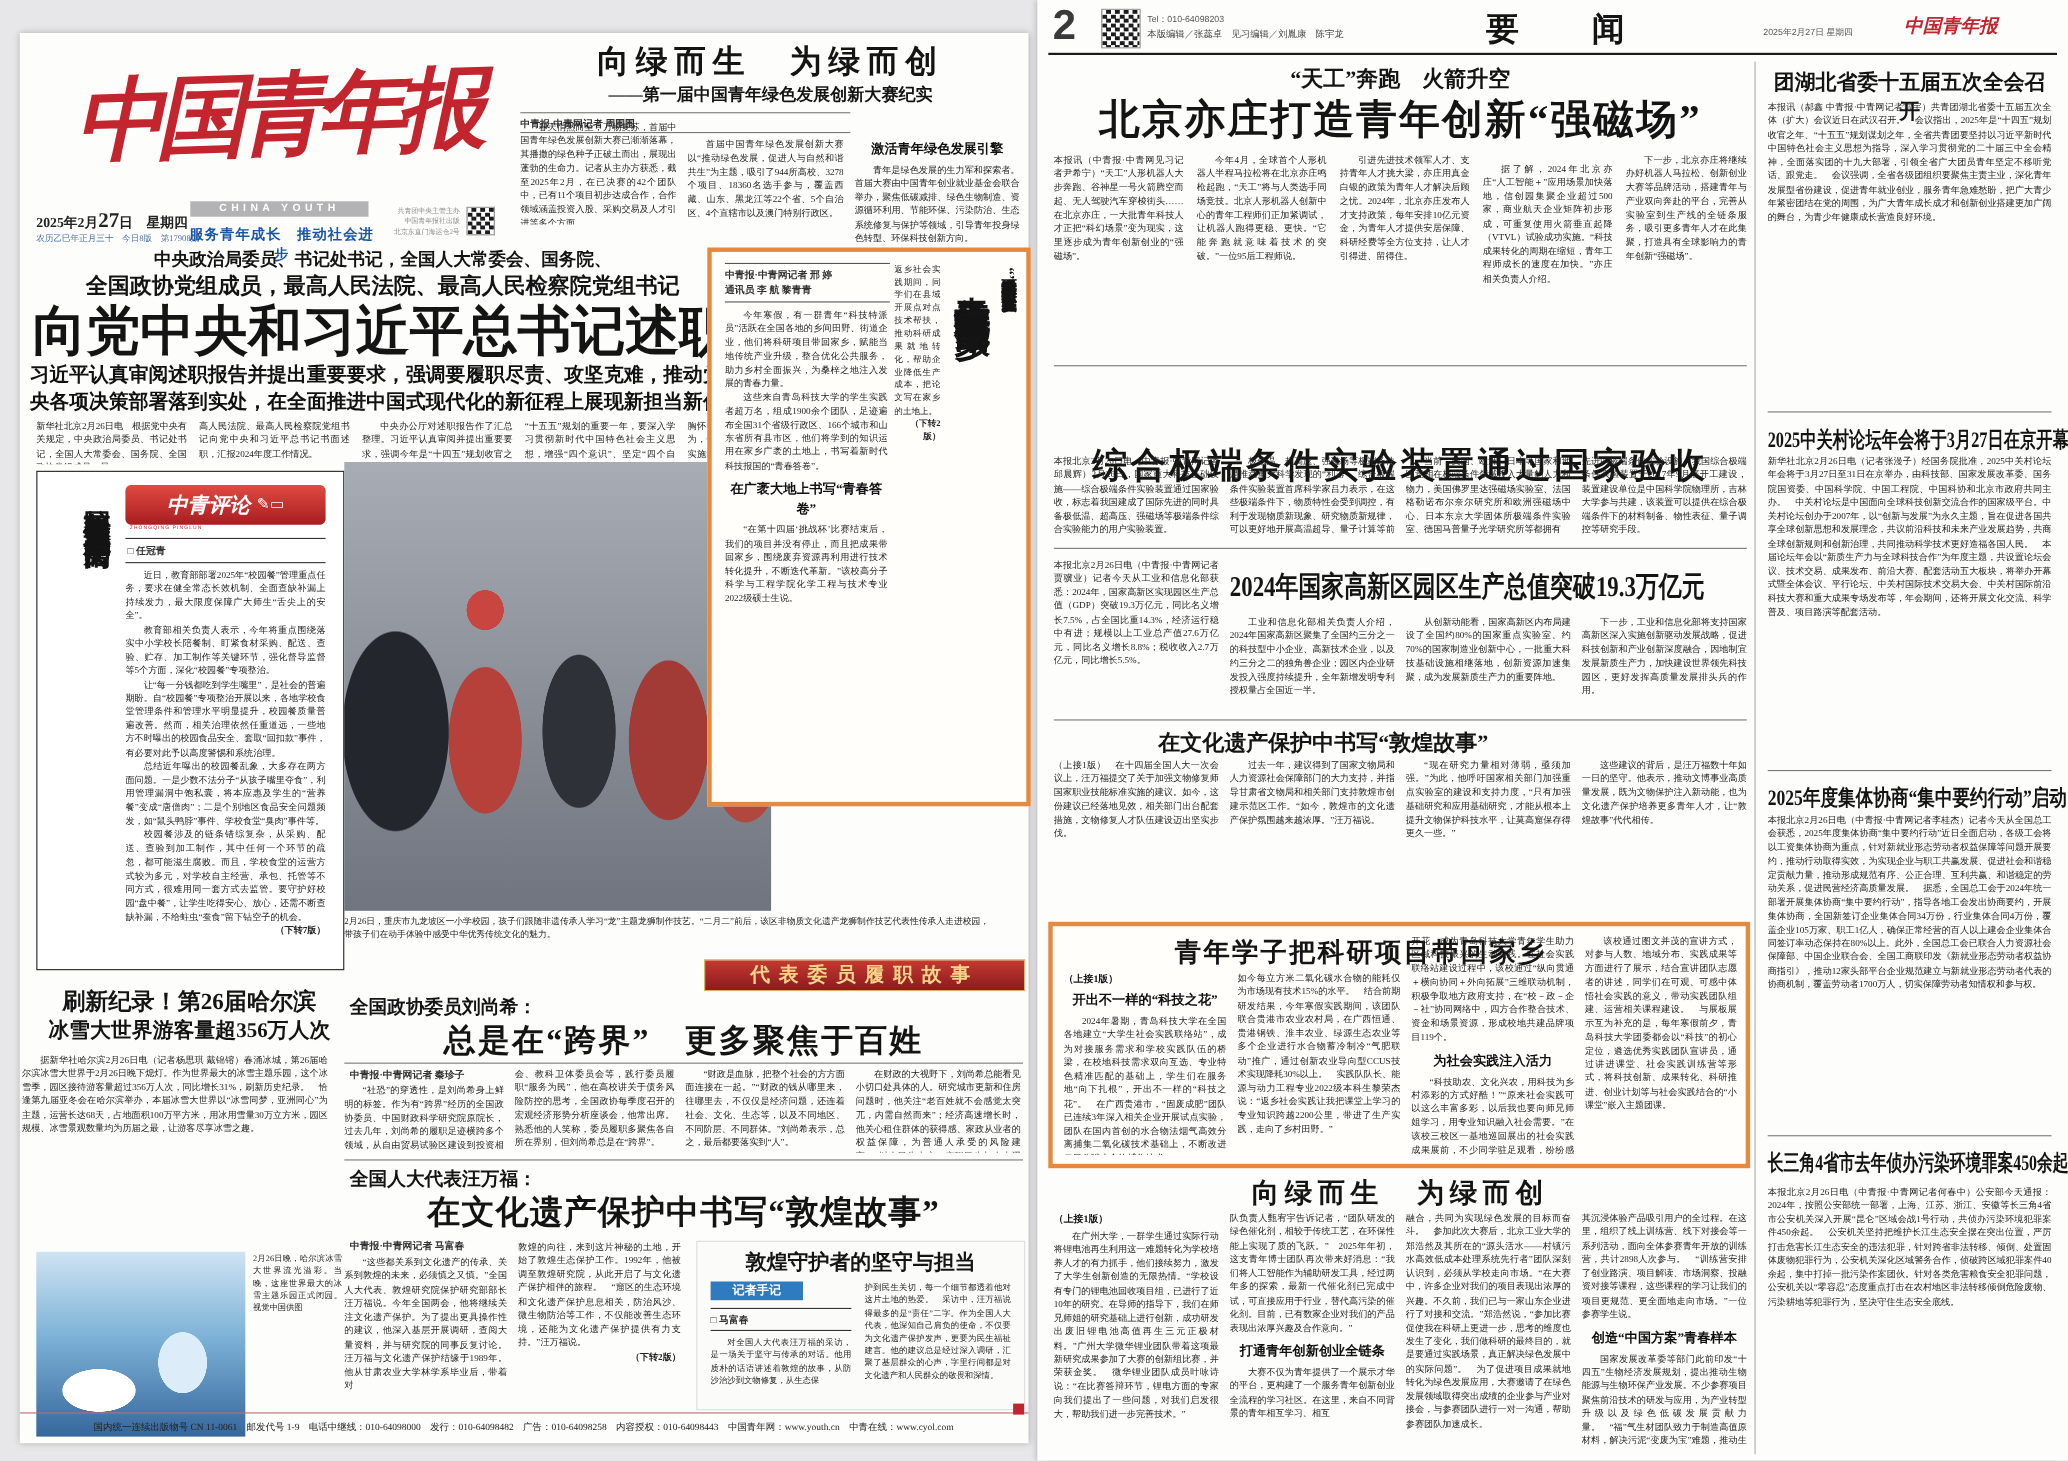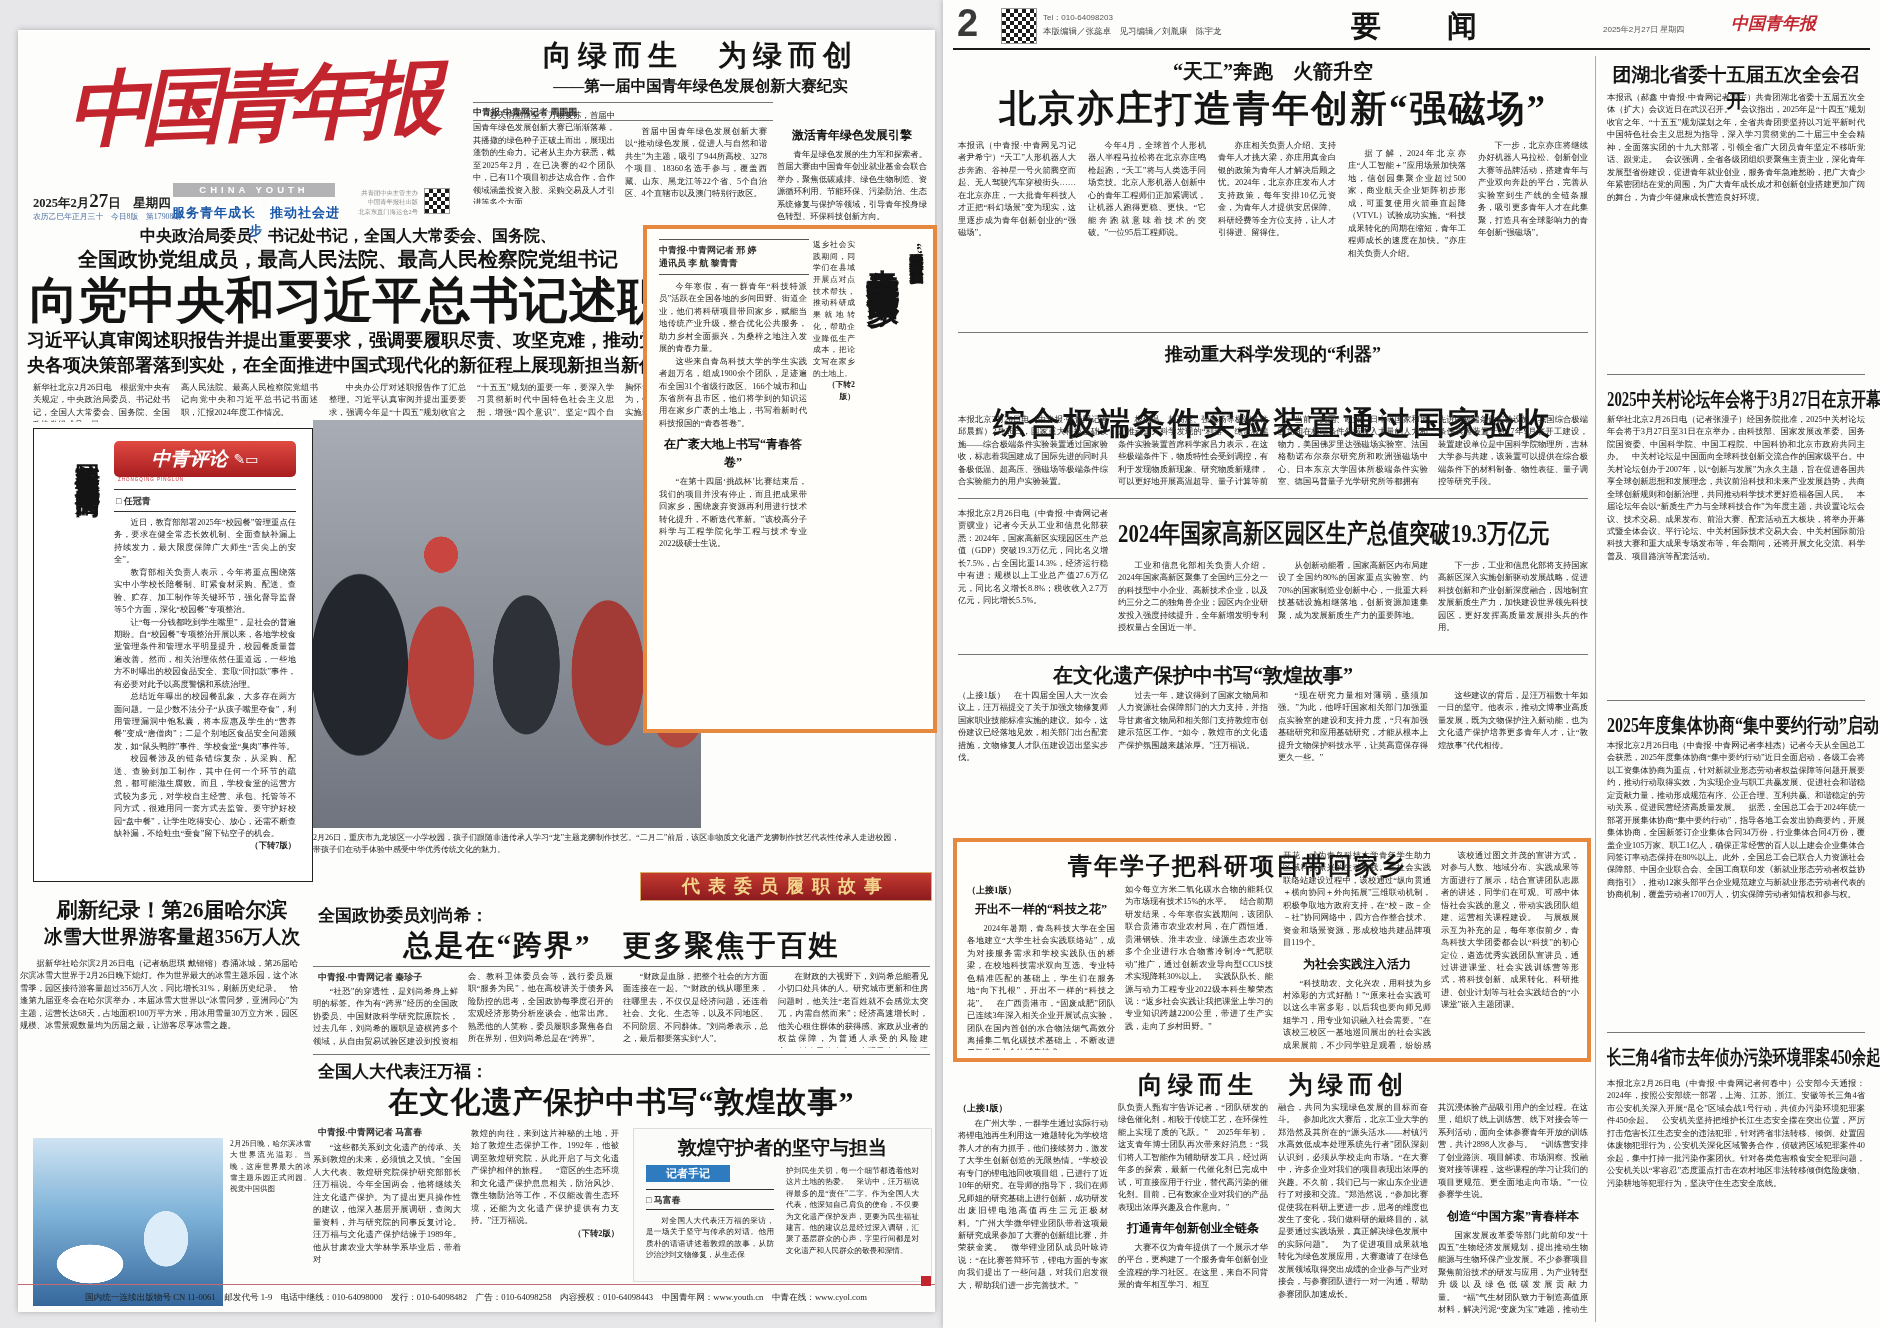--- a/index.html
+++ b/index.html
@@ -212,31 +212,30 @@
 
   <div class="ab hd ctr" style="left:15px;top:58px;width:630px;font-size:20px;">“天工”奔跑　火箭升空</div>
   <div class="ab hd ctr" style="left:15px;top:84px;width:630px;font-size:37px;letter-spacing:2px;">北京亦庄打造青年创新“强磁场”</div>
   <div class="ab bt" style="left:15px;top:140px;width:118px;height:182px;">
       <p class="nofirst">本报讯（中青报·中青网见习记者尹希宁）“天工”人形机器人大步奔跑、谷神星一号火箭腾空而起、无人驾驶汽车穿梭街头……在北京亦庄，一大批青年科技人才正把“科幻场景”变为现实，这里逐步成为青年创新创业的“强磁场”。</p>
     </div>
   <div class="ab bt" style="left:145px;top:140px;width:118px;height:182px;">
       <p>今年4月，全球首个人形机器人半程马拉松将在北京亦庄鸣枪起跑，“天工”将与人类选手同场竞技。北京人形机器人创新中心的青年工程师们正加紧调试，让机器人跑得更稳、更快。“它能奔跑就意味着技术的突破。”一位95后工程师说。</p>
     </div>
   <div class="ab bt" style="left:275px;top:140px;width:118px;height:182px;">
-      <p>亦庄相关负责人介绍、支持青年人才挑大梁，亦庄用真金白银的政策为青年人才解决后顾之忧。2024年，北京亦庄发布人才支持政策，每年安排10亿元资金，为青年人才提供安居保障、科研经费等全方位支持，让人才引得进、留得住。</p>
+      <p>引进先进技术领军人才、支持青年人才挑大梁，亦庄用真金白银的政策为青年人才解决后顾之忧。2024年，北京亦庄发布人才支持政策，每年安排10亿元资金，为青年人才提供安居保障、科研经费等全方位支持，让人才引得进、留得住。</p>
     </div>
   <div class="ab bt" style="left:405px;top:148px;width:118px;height:182px;">
       <p>据了解，2024年北京亦庄“人工智能＋”应用场景加快落地，信创园集聚企业超过500家，商业航天企业矩阵初步形成，可重复使用火箭垂直起降（VTVL）试验成功实施。“科技成果转化的周期在缩短，青年工程师成长的速度在加快。”亦庄相关负责人介绍。</p>
     </div>
   <div class="ab bt" style="left:535px;top:140px;width:110px;height:182px;">
       <p>下一步，北京亦庄将继续办好机器人马拉松、创新创业大赛等品牌活动，搭建青年与产业双向奔赴的平台，完善从实验室到生产线的全链条服务，吸引更多青年人才在此集聚，打造具有全球影响力的青年创新“强磁场”。</p>
     </div>
   <div class="rule" style="left:15px;top:332px;width:630px;"></div>
 
-  <div class="ab hd ctr" style="left:15px;top:342px;width:630px;font-size:18px;">推动重大科学发现的“利器”</div>
   <div class="ab hd ctr" style="left:15px;top:364px;width:630px;font-size:32px;letter-spacing:3px;margin-top:38px;">综合极端条件实验装置通过国家验收</div>
   <div class="ab bt" style="left:15px;top:414px;width:150px;height:76px;">
       <p class="nofirst">本报北京2月26日电（中青报·中青网记者邱晨辉）2月26日，国家重大科技基础设施——综合极端条件实验装置通过国家验收，标志着我国建成了国际先进的同时具备极低温、超高压、强磁场等极端条件综合实验能力的用户实验装置。</p>
     </div>
   <div class="ab bt" style="left:175px;top:414px;width:150px;height:76px;">
       <p>极低温、超高压、强磁场等极端条件是推动重大科学发现的“利器”。综合极端条件实验装置首席科学家吕力表示，在这些极端条件下，物质特性会受到调控，有利于发现物质新现象、研究物质新规律，可以更好地开展高温超导、量子计算等前沿研究。</p>
     </div>
   <div class="ab bt" style="left:335px;top:414px;width:150px;height:76px;">
       <p>当前，美国、欧洲、日本等国家和地区竞相在极端条件领域投入大量的人力和物力，美国佛罗里达强磁场实验室、法国格勒诺布尔奈尔研究所和欧洲强磁场中心、日本东京大学固体所极端条件实验室、德国马普量子光学研究所等都拥有</p>
     </div>

